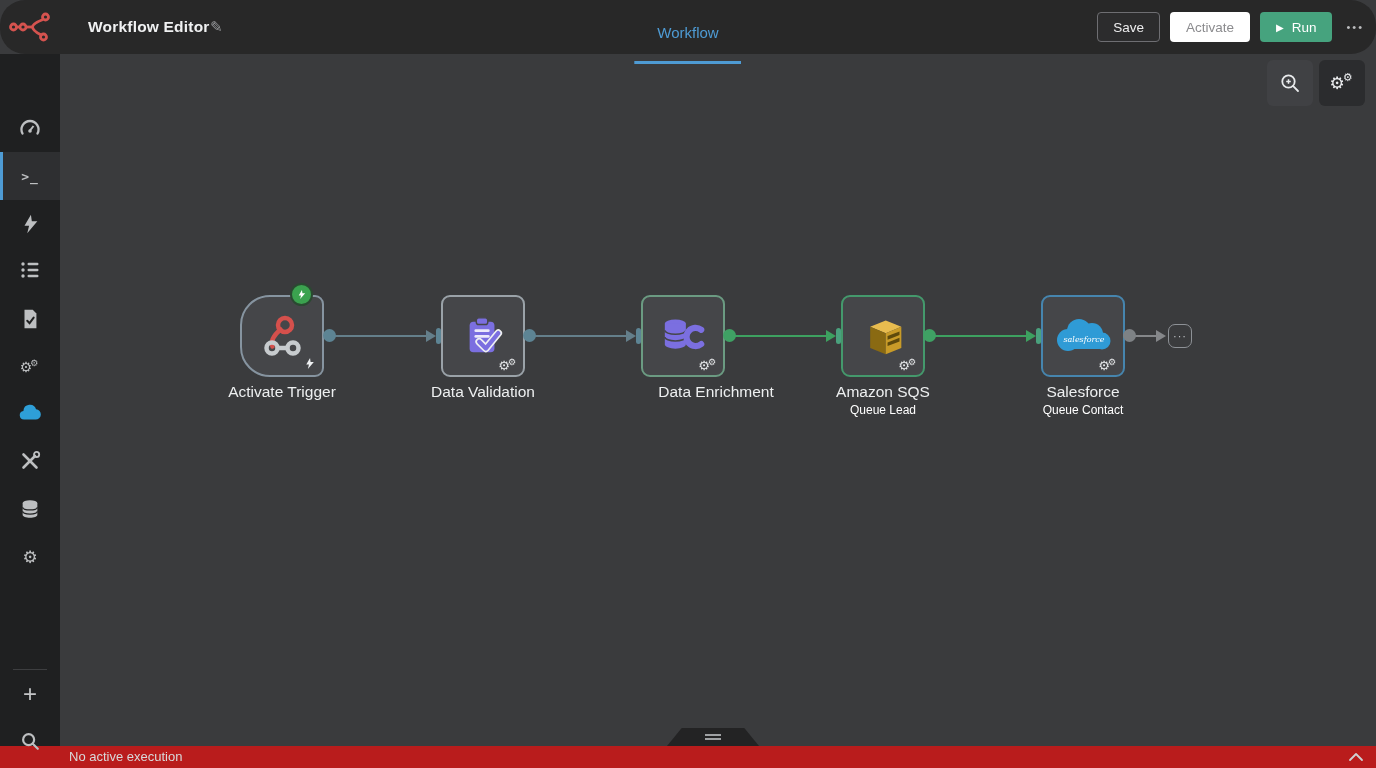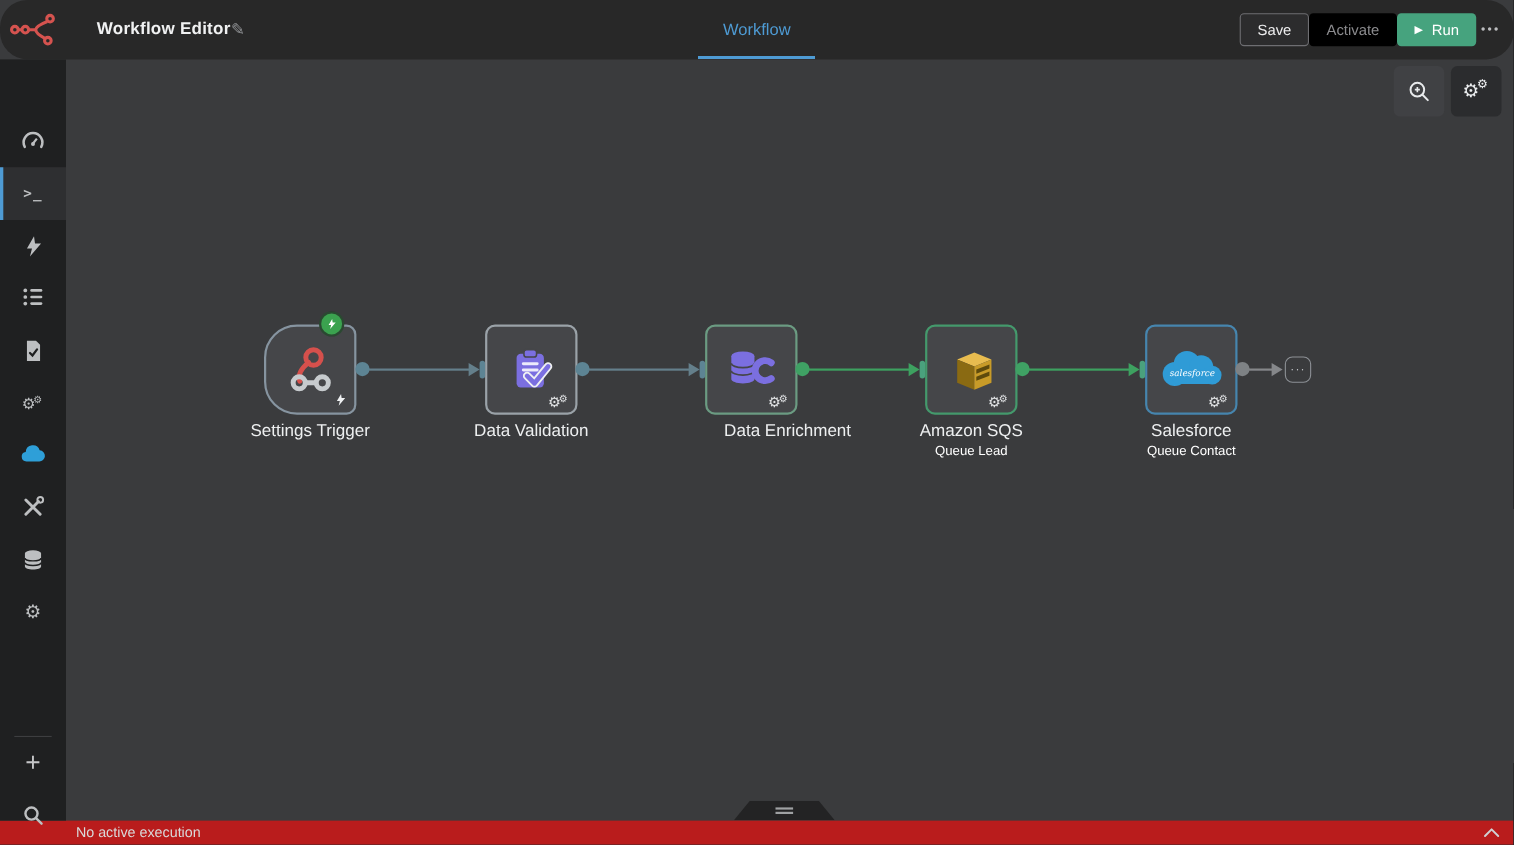--- a/index.html
+++ b/index.html
@@ -10,28 +10,28 @@
     -webkit-font-smoothing:antialiased;
   }
   
   .header { position:absolute; left:0; top:0; width:1376px; height:54px; background:#282828; z-index:20;border-radius:25px; }
   .logo { position:absolute; left:8px; top:10px; cursor:pointer; }
   .title { position:absolute; left:88px; top:0; height:54px; display:flex; align-items:center;
            font-size:15.5px; font-weight:bold; color:#f0f1f2; letter-spacing:.2px; }
   .title-edit { position:absolute; left:210px; top:0; height:54px; display:flex; align-items:center;
                 color:#95979a; font-size:15px; cursor:pointer; font-family:"DejaVu Sans", sans-serif; }
   .tabs { position:absolute; left:50%; transform:translateX(-50%); top:0; height:54px; display:flex; }
-  .tab { padding:15px 23px; height:54px; display:flex; align-items:center; font-size:15px;
+  .tab { padding:15px 23px; height:64px; display:flex; align-items:center; font-size:15px;
          color:#c6c8ca; cursor:pointer; }
   .tab.active { color:#4e9bd4; box-shadow:inset 0 -3px 0 #4e9bd4; }
-  .actions { position:absolute; right:12px; top:0; height:54px; display:flex; align-items:center; }
+  .actions { position:absolute; right:12px; top:0; height:54px; display:flex; align-items:center; gap:10px; }
   .btn { height:30px; border-radius:4px; font-size:13.5px; display:flex; align-items:center;
          justify-content:center; cursor:pointer; font-family:"Liberation Sans", sans-serif; }
   .btn-save { padding:0 15px; background:#2c2c2d; border:1px solid #6e6e72; color:#ededee; }
-  .btn-activate { padding:0 16px; background:#000000; border:none; color:#8b8b8e; }
+  .btn-activate { padding:0 16px; background:#ffffff; border:none; color:#8b8b8e; }
   .btn-run { padding:0 16px; background:#46a37e; border:none; color:#ffffff; gap:8px; }
   .play-glyph { font-size:10px; font-family:"DejaVu Sans", sans-serif; }
   .more-dots { color:#bcbdbf; font-size:11px; letter-spacing:2px; margin-left:4px; cursor:pointer; }
   
   .sidebar { position:absolute; left:0; top:54px; width:60px; height:692px; background:#1f2021; z-index:15; }
   .side-item { position:absolute; left:0; width:60px; height:46px; display:flex; align-items:center;
                justify-content:center; color:#bdbfc1; cursor:pointer; }
   .side-item.active { background:#2e2f31; box-shadow:inset 3px 0 0 #4e9bd4; height:48px; }
   .side-divider { position:absolute; left:13px; width:34px; top:615px; border-top:1px solid #3d3e40; }
   .term-glyph { font-family:"DejaVu Sans Mono", monospace; font-size:13px; font-weight:bold; letter-spacing:1px; }
@@ -251,21 +251,21 @@
     </svg>
   </div>
   <div class="trigger-badge">
     <svg width="11" height="11" viewBox="0 0 24 24">
       <path d="M13 2 L6 14 h5 l-2 8 L20 9 h-6 z" fill="#ffffff"></path>
     </svg>
   </div>
   <svg class="trigger-bolt" width="13" height="15" viewBox="0 0 24 24">
     <path d="M13 2 L6 14 h5 l-2 8 L20 9 h-6 z" fill="#eef0f2"></path>
   </svg>
-  <div class="node-title" style="left:282px">Settings Trigger</div>
+  <div class="node-title" style="left:282px">Activate Trigger</div>
 
   <div class="node-box" style="left:441px;border:2px solid #9aa2a8">
     <svg width="42" height="42" viewBox="0 0 44 44">
       <rect x="8" y="7" width="26" height="32" rx="4" fill="#7b6fe0"></rect>
       <rect x="15" y="3" width="12" height="7" rx="2.5" fill="#7b6fe0" stroke="#454649" stroke-width="1.5"></rect>
       <rect x="13" y="15" width="16" height="2.8" rx="1.4" fill="#eceafb"></rect>
       <rect x="13" y="21" width="16" height="2.8" rx="1.4" fill="#eceafb"></rect>
       <path d="M 18 28 L 25 35 L 38 19" fill="none" stroke="#eef0f2" stroke-width="8" stroke-linecap="round" stroke-linejoin="round"></path>
       <path d="M 18 28 L 25 35 L 38 19" fill="none" stroke="#7b6fe0" stroke-width="4.5" stroke-linecap="round" stroke-linejoin="round"></path>
     </svg>

